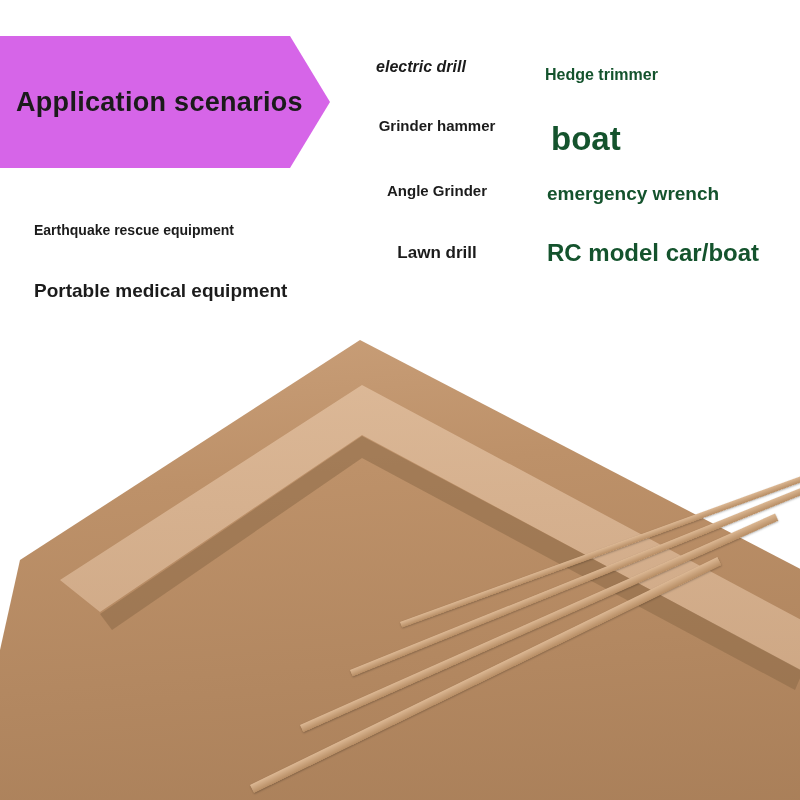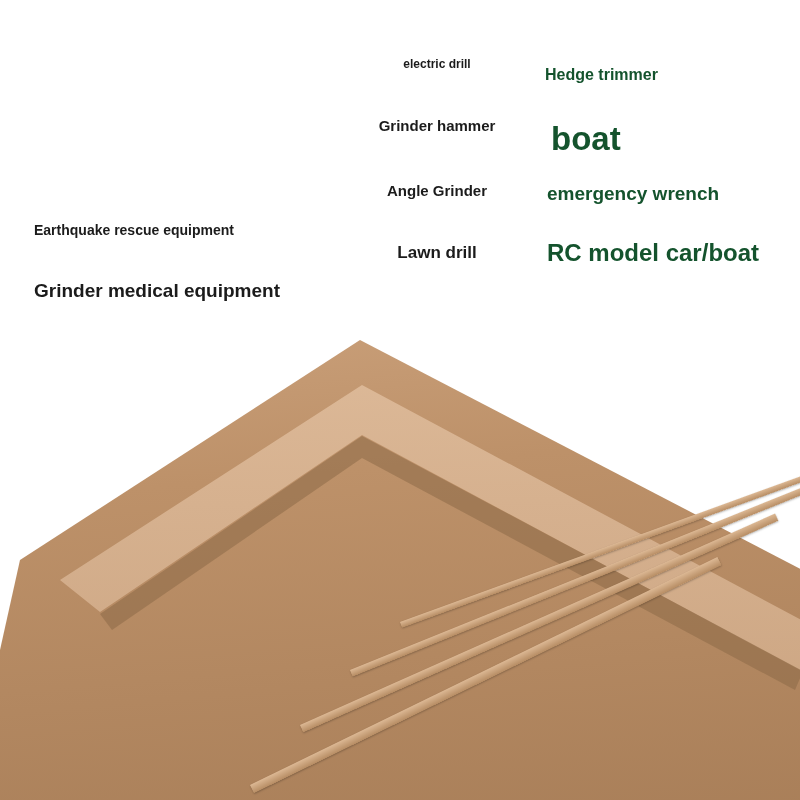--- a/index.html
+++ b/index.html
@@ -55,21 +55,21 @@
   #left-2 { left: 34px; top: 340px; font-size: 14px; }
 
   
   .mid-item {
     position: absolute;
     color: #1b1b1b;
     text-align: center;
     font-weight: bold;
     line-height: 1.22;
   }
-  #mid-0 { left: 378px; top: 57px; width: 118px; font-size: 12px; }
+  #mid-0 { left: 362px; top: 57px; width: 118px; font-size: 16px; font-style: italic; }
   #mid-1 { left: 378px; top: 117px; width: 118px; font-size: 15px; }
   #mid-2 { left: 366px; top: 182px; width: 142px; font-size: 15px; }
   #mid-3 { left: 366px; top: 243px; width: 142px; font-size: 17px; }
 
   
   .right-item {
     position: absolute;
     color: #14532d;
     white-space: nowrap;
     font-weight: bold;
@@ -171,23 +171,26 @@
     border-radius: 0 0 44% 44%;
     background: linear-gradient(90deg, #a63fc0 0%, #cf6ae2 22%, #e9a6f3 48%, #c75ddc 78%, #8f2ea8 100%);
     z-index: -1;
   }
 </style>
 </head>
 <body>
 
 <div id="stage">
 
+  <div id="banner">
+    <div id="banner-title">Application scenarios</div>
+  </div>
 
   <div class="left-item" id="left-0">Earthquake rescue equipment</div>
-  <div class="left-item" id="left-1">Grinder medical equipment</div>
+  <div class="left-item" id="left-1">Portable medical equipment</div>
   <div class="left-item" id="left-2">car emergency starting power supply</div>
 
   <div class="mid-item" id="mid-0">electric drill</div>
   <div class="mid-item" id="mid-1">Grinder hammer</div>
   <div class="mid-item" id="mid-2">Angle Grinder</div>
   <div class="mid-item" id="mid-3">Lawn drill</div>
 
   <div class="right-item" id="right-0">Hedge trimmer</div>
   <div class="right-item" id="right-1">boat</div>
   <div class="right-item" id="right-2">emergency wrench</div>

